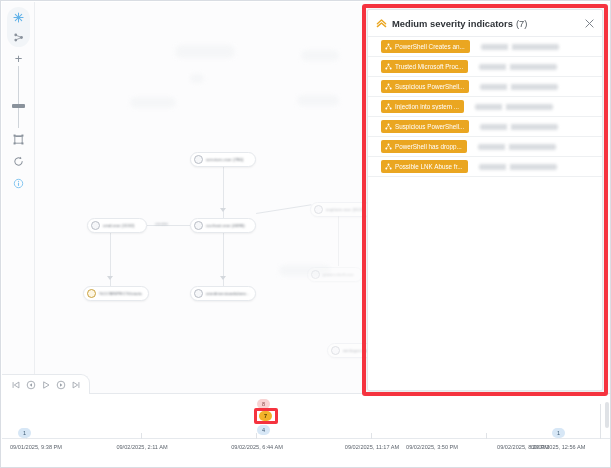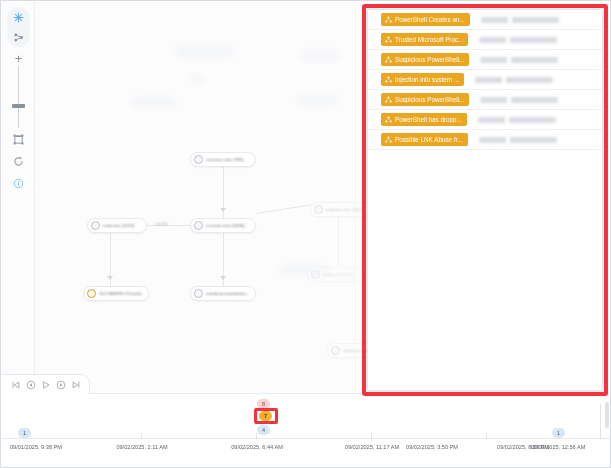--- a/index.html
+++ b/index.html
@@ -412,20 +412,40 @@
       <div class="node faded" style="left:292px;top:341px;width:62px;">
         <span class="n-ico"></span>
         <span class="n-lbl">winlogon.exe (620)</span>
       </div>
     </div>
   </div>
 
   <div class="panel-wrap">
     <div class="panel-highlight"></div>
     <div class="panel">
+      <div class="panel-head">
+        <span class="chev-ico">
+          <svg width="11" height="11" viewBox="0 0 12 12">
+            <g fill="none" stroke="#eaa621" stroke-width="1.5" stroke-linecap="round" stroke-linejoin="round">
+              <polyline points="1.5,6.2 6,2.2 10.5,6.2"></polyline>
+              <polyline points="1.5,9.4 6,5.4 10.5,9.4"></polyline>
+            </g>
+          </svg>
+        </span>
+        <span class="panel-title">Medium severity indicators</span>
+        <span class="panel-count">(7)</span>
+        <span class="panel-close">
+          <svg width="9" height="9" viewBox="0 0 10 10">
+            <g stroke="#7b828a" stroke-width="1.1" stroke-linecap="round">
+              <line x1="1" y1="1" x2="9" y2="9"></line>
+              <line x1="9" y1="1" x2="1" y2="9"></line>
+            </g>
+          </svg>
+        </span>
+      </div>
 
       <div class="panel-list">
         <div class="ind-row">
           <span class="ind-badge">
             <span class="b-ico">
               <svg width="7" height="7" viewBox="0 0 8 8">
                 <g fill="#ffffff">
                   <circle cx="4" cy="1.6" r="1.1"></circle>
                     <circle cx="1.5" cy="6.2" r="1.1"></circle>
                     <circle cx="6.5" cy="6.2" r="1.1"></circle>

